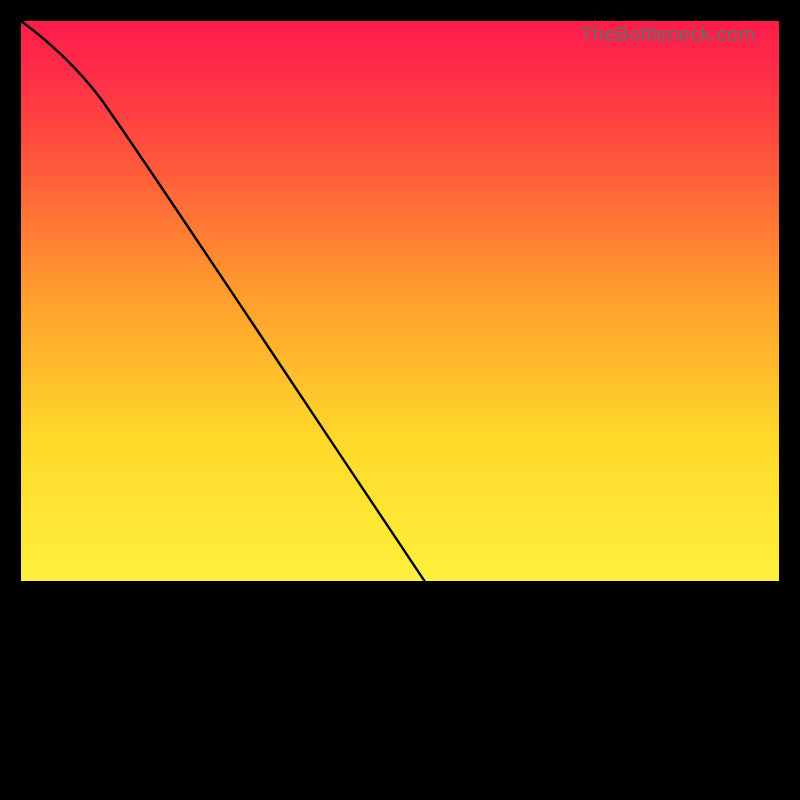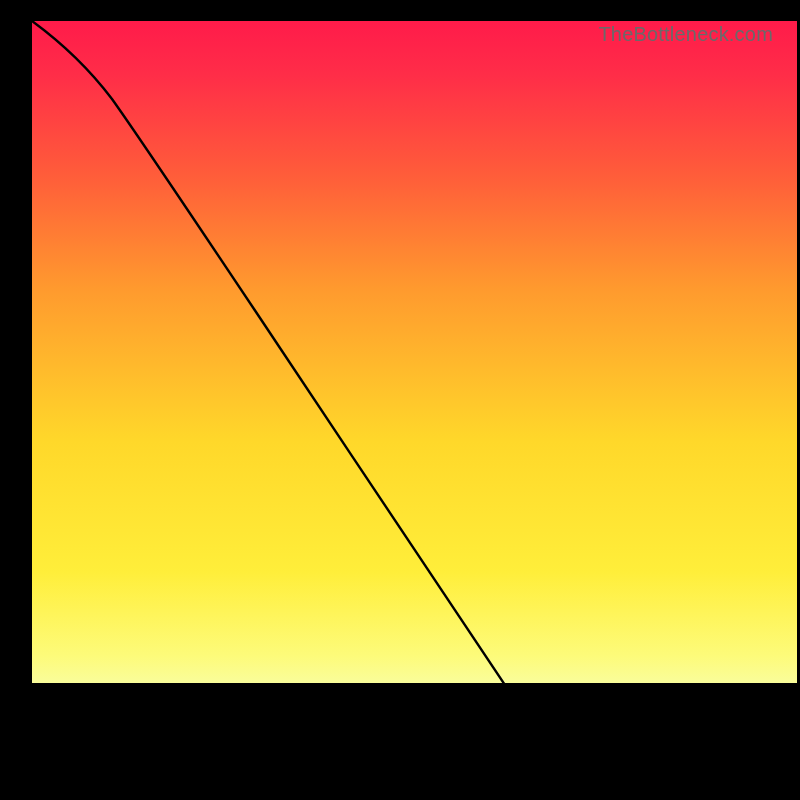--- a/index.html
+++ b/index.html
@@ -12,26 +12,25 @@
     font-family: Arial, Helvetica, sans-serif;
   }
   .stage {
     position: relative;
     width: 800px;
     height: 800px;
     background: #000;
   }
   .plot {
     position: absolute;
-    left: 32px;
+    left: 21px;
     top: 21px;
     width: 758px;
-    height: 662px;
+    height: 560px;
     overflow: hidden;
-    padding-left: 7px;
   }
   .gradient {
     position: absolute;
     inset: 0;
   }
   .watermark {
     position: absolute;
     top: 2px;
     right: 24px;
     font-size: 20px;

